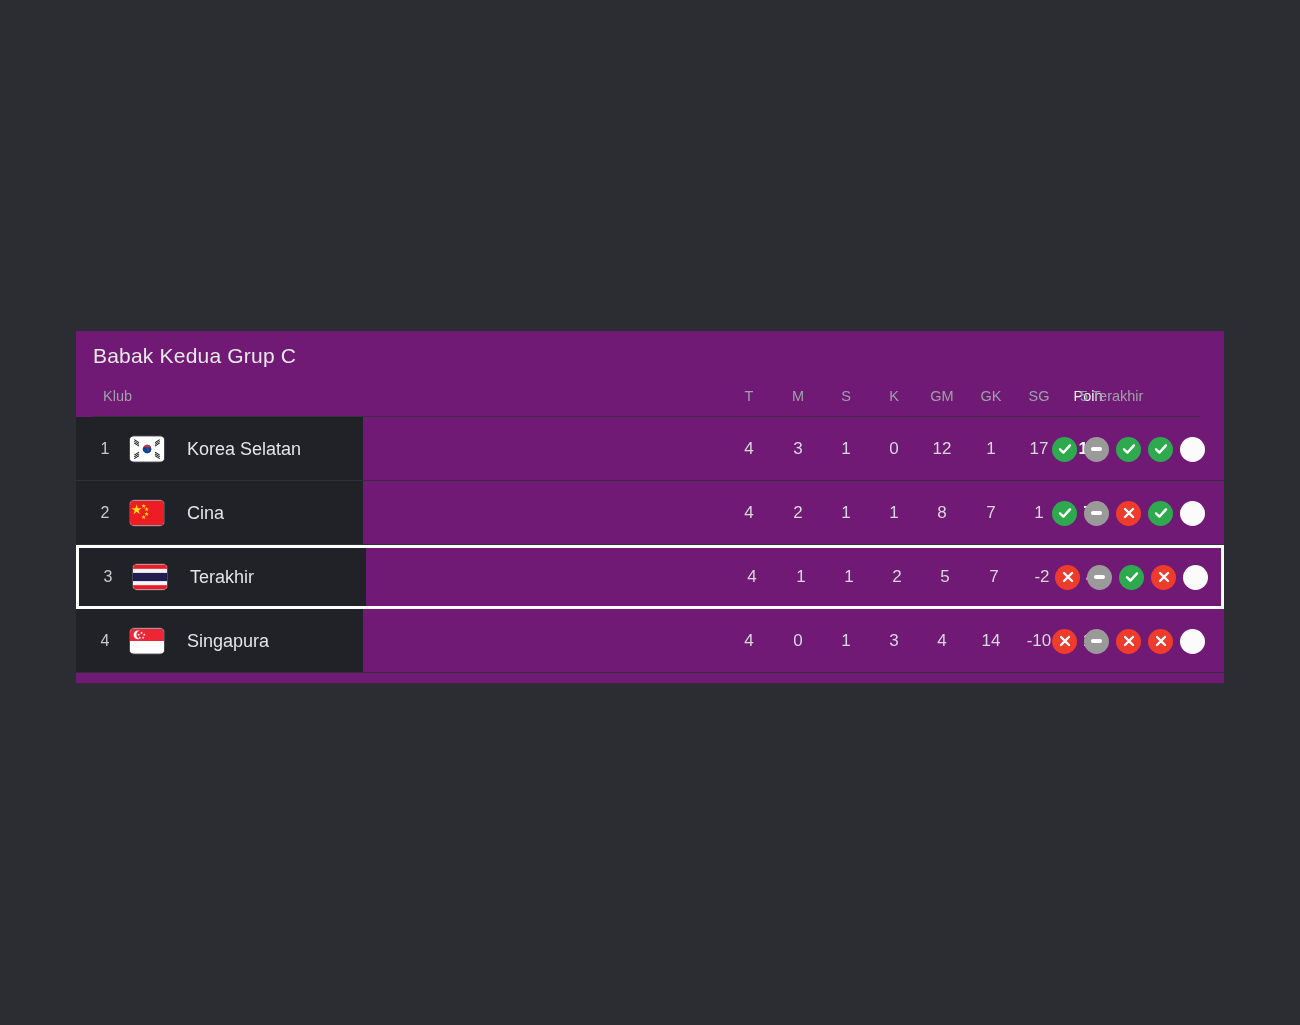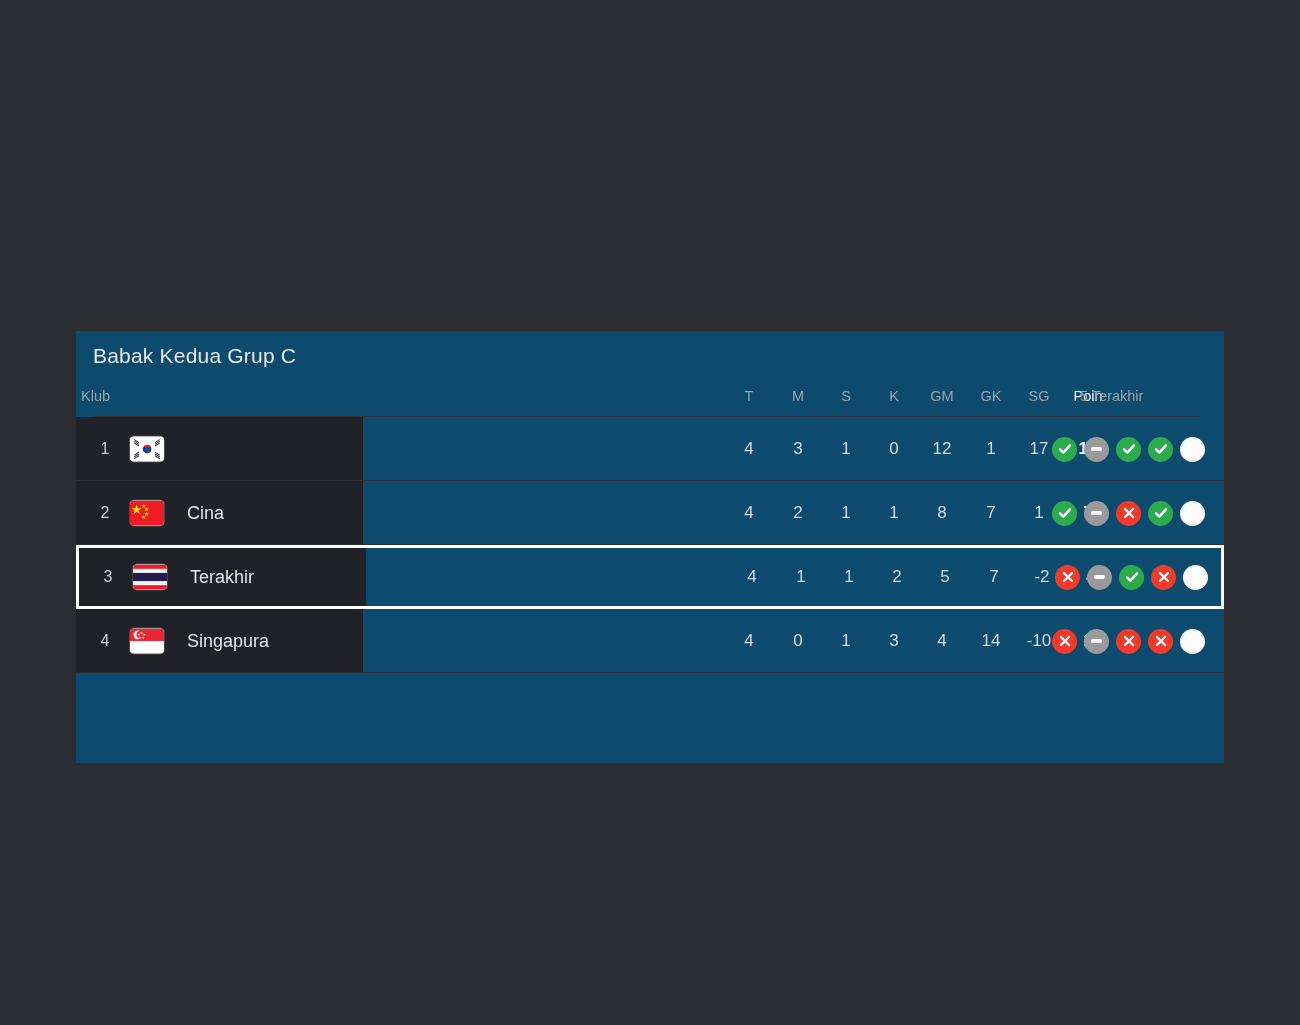--- a/index.html
+++ b/index.html
@@ -13,22 +13,22 @@
     font-family: "Liberation Sans", sans-serif;
     overflow: hidden;
   }
 
   
   .standings-panel {
     position: absolute;
     left: 76px;
     top: 331px;
     width: 1148px;
-    height: 432px;
-    background: #0c4a6e;
+    height: 352px;
+    background: #701a75;
   }
 
   .panel-title {
     position: absolute;
     left: 17px;
     top: 13px;
     font-size: 21px;
     color: #e8e8e8;
     letter-spacing: .2px;
     white-space: nowrap;
@@ -51,21 +51,21 @@
     background: #33343a;
   }
   .th {
     position: absolute;
     top: 0;
     font-size: 14.5px;
     color: #9ea1a8;
     white-space: nowrap;
   }
   .th.klub {
-    left: 5px;
+    left: 27px;
   }
   .th.num {
     width: 40px;
     margin-left: -20px;
     text-align: center;
   }
   .th.poin {
     color: #f2f2f2;
     font-weight: normal;
   }
@@ -236,20 +236,21 @@
         <rect x="26" y="21.1" width="6" height="0.9" transform="rotate(33 29 21.5)"></rect>
         <rect x="26" y="4.2" width="6" height="0.9" transform="rotate(-33 29 4.6)"></rect>
         <rect x="26" y="6" width="6" height="0.9" transform="rotate(-33 29 6.4)"></rect>
         <rect x="26" y="7.8" width="6" height="0.9" transform="rotate(-33 29 8.2)"></rect>
         <rect x="4" y="17.5" width="6" height="0.9" transform="rotate(-33 7 17.9)"></rect>
         <rect x="4" y="19.3" width="6" height="0.9" transform="rotate(-33 7 19.7)"></rect>
         <rect x="4" y="21.1" width="6" height="0.9" transform="rotate(-33 7 21.5)"></rect>
       </g>
     </svg>
         </div>
+        <div class="club-name">Korea Selatan</div>
         <div class="td" style="left: 673px;">4</div>
         <div class="td" style="left: 722px;">3</div>
         <div class="td" style="left: 770px;">1</div>
         <div class="td" style="left: 818px;">0</div>
         <div class="td" style="left: 866px;">12</div>
         <div class="td" style="left: 915px;">1</div>
         <div class="td" style="left: 963px;">17</div>
         <div class="td poin" style="left: 1012px;">10</div>
         <div class="form-cell">
           <span class="badge win">

